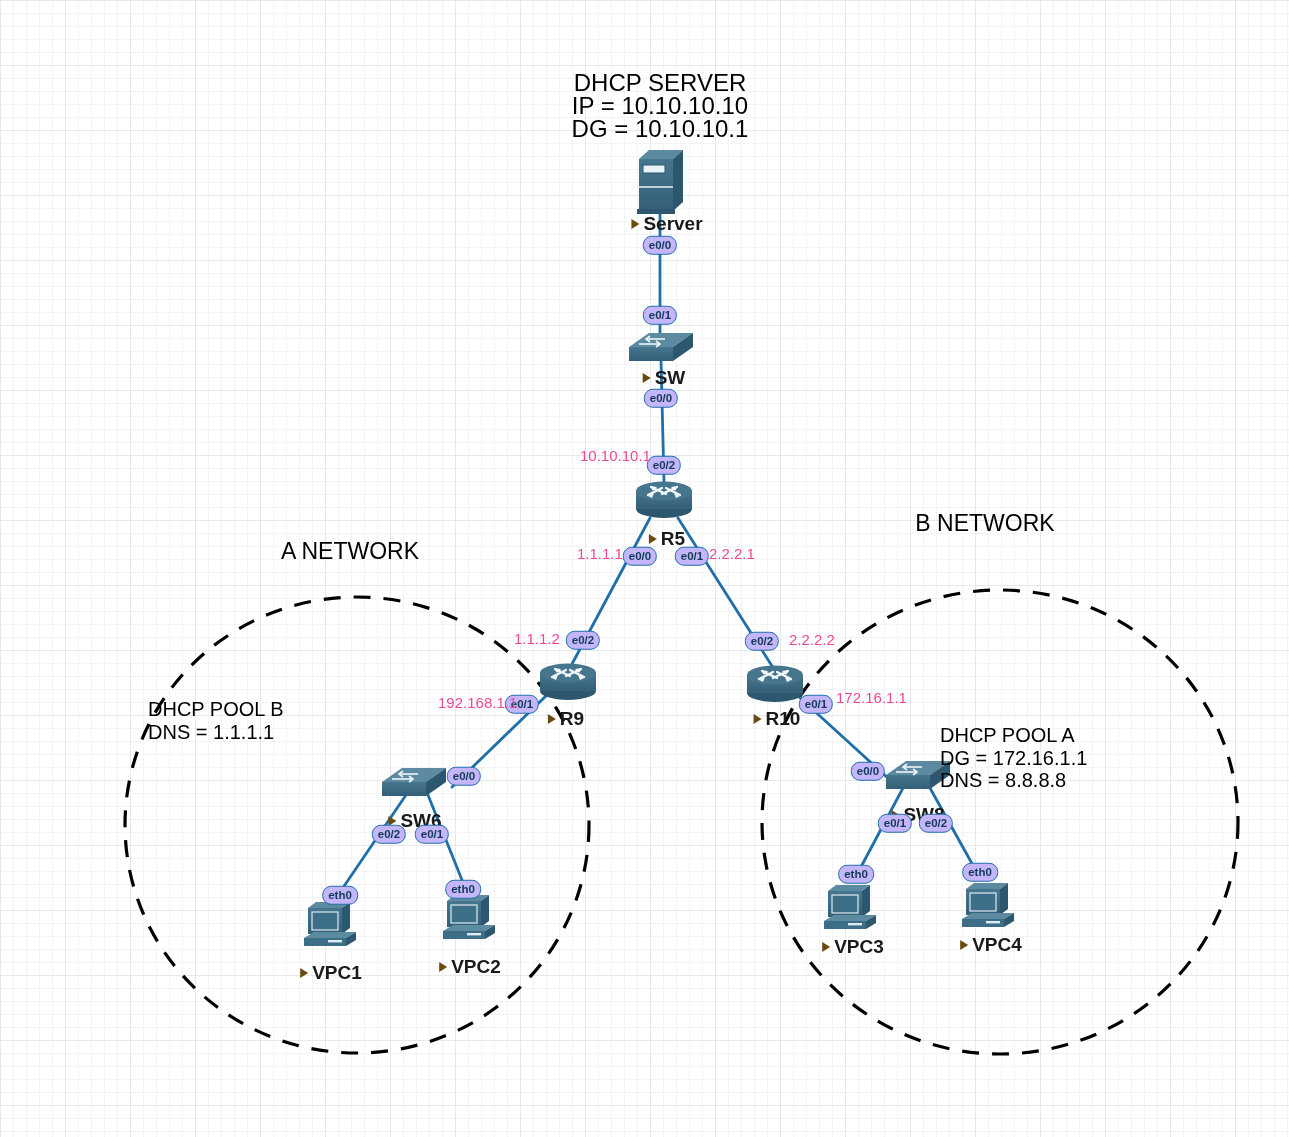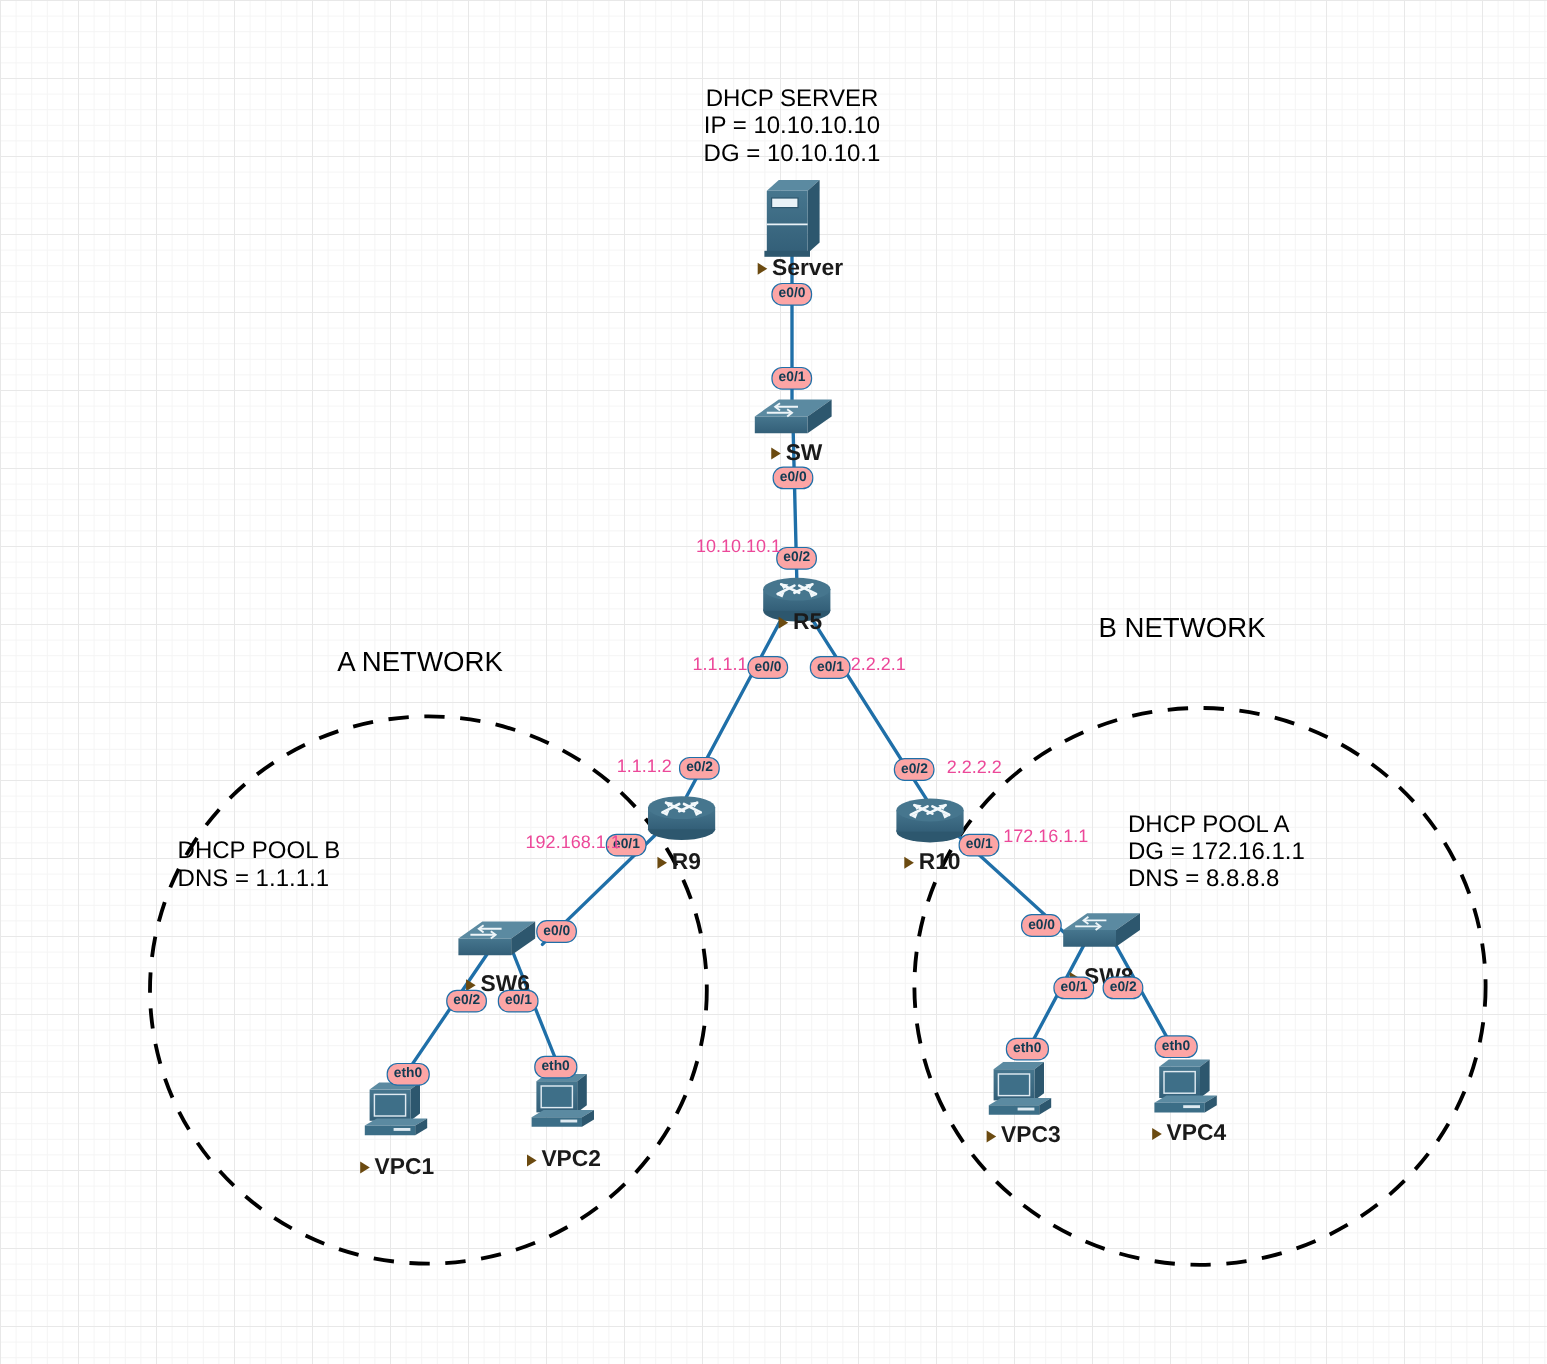--- a/index.html
+++ b/index.html
@@ -13,21 +13,21 @@
       linear-gradient(to bottom, #f4f4f4 1px, transparent 1px);
     background-size:65px 65px,65px 65px,13px 13px,13px 13px;
     background-position:0 0,0 0,0 0,0 0;
     font-family:"Liberation Sans", sans-serif;
   }
   #canvas{position:absolute;inset:0;}
   svg.layer{position:absolute;left:0;top:0;width:1289px;height:1137px;overflow:visible;}
   
   .block-title{
     position:absolute;text-align:center;color:#000;
-    font-size:20px;line-height:23px;white-space:nowrap;
+    font-size:24px;line-height:23px;white-space:nowrap;
   }
   .pool-box{
     position:absolute;text-align:left;color:#000;
     font-size:20px;line-height:22.5px;white-space:nowrap;
   }
   .net-title{
     position:absolute;text-align:center;color:#000;
     font-size:23px;white-space:nowrap;
   }
   
@@ -37,21 +37,21 @@
     transform:translateX(-50%);
   }
   .devlabel .tri{
     width:0;height:0;border-left:8px solid #6b4a10;
     border-top:5px solid transparent;border-bottom:5px solid transparent;
     display:inline-block;
   }
   
   .ifbub{
     position:absolute;transform:translate(-50%,-50%);
-    background:#fca5a5;border:1.6px solid #1f6fa8;border-radius:9px;
+    background:#c4b5fd;border:1.6px solid #1f6fa8;border-radius:9px;
     color:#123b52;font-size:11.5px;font-weight:bold;
     padding:2px 5px 2.5px 5px;line-height:12px;white-space:nowrap;
     box-sizing:border-box;
     text-align:center;
   }
   
   .iplabel{
     position:absolute;font-size:15px;color:#ec4899;white-space:nowrap;
   }
   .icon{position:absolute;transform:translate(-50%,-50%);}
@@ -240,21 +240,21 @@
   </svg>
 
   <div class="devlabel" style="left:667px;top:213px">
     <span class="tri"></span>
     <span>Server</span>
   </div>
   <div class="devlabel" style="left:664px;top:367px">
     <span class="tri"></span>
     <span>SW</span>
   </div>
-  <div class="devlabel" style="left:667px;top:508px">
+  <div class="devlabel" style="left:667px;top:528px">
     <span class="tri"></span>
     <span>R5</span>
   </div>
   <div class="devlabel" style="left:566px;top:708px">
     <span class="tri"></span>
     <span>R9</span>
   </div>
   <div class="devlabel" style="left:777px;top:708px">
     <span class="tri"></span>
     <span>R10</span>
@@ -317,21 +317,21 @@
     <div>DHCP SERVER</div>
     <div>IP = 10.10.10.10</div>
     <div>DG = 10.10.10.1</div>
   </div>
 
   <div class="pool-box" style="left:148px;top:698px;width:325px">
     <div>DHCP POOL B</div>
     <div>DNS = 1.1.1.1</div>
   </div>
 
-  <div class="pool-box" style="left:940px;top:676px;width:322px">
+  <div class="pool-box" style="left:940px;top:724px;width:322px">
     <div>DHCP POOL A</div>
     <div>DG = 172.16.1.1</div>
     <div>DNS = 8.8.8.8</div>
   </div>
 
   <div class="net-title" style="left:250px;top:538px;width:200px">A NETWORK</div>
   <div class="net-title" style="left:885px;top:510px;width:200px">B NETWORK</div>
 
 </div>
 

